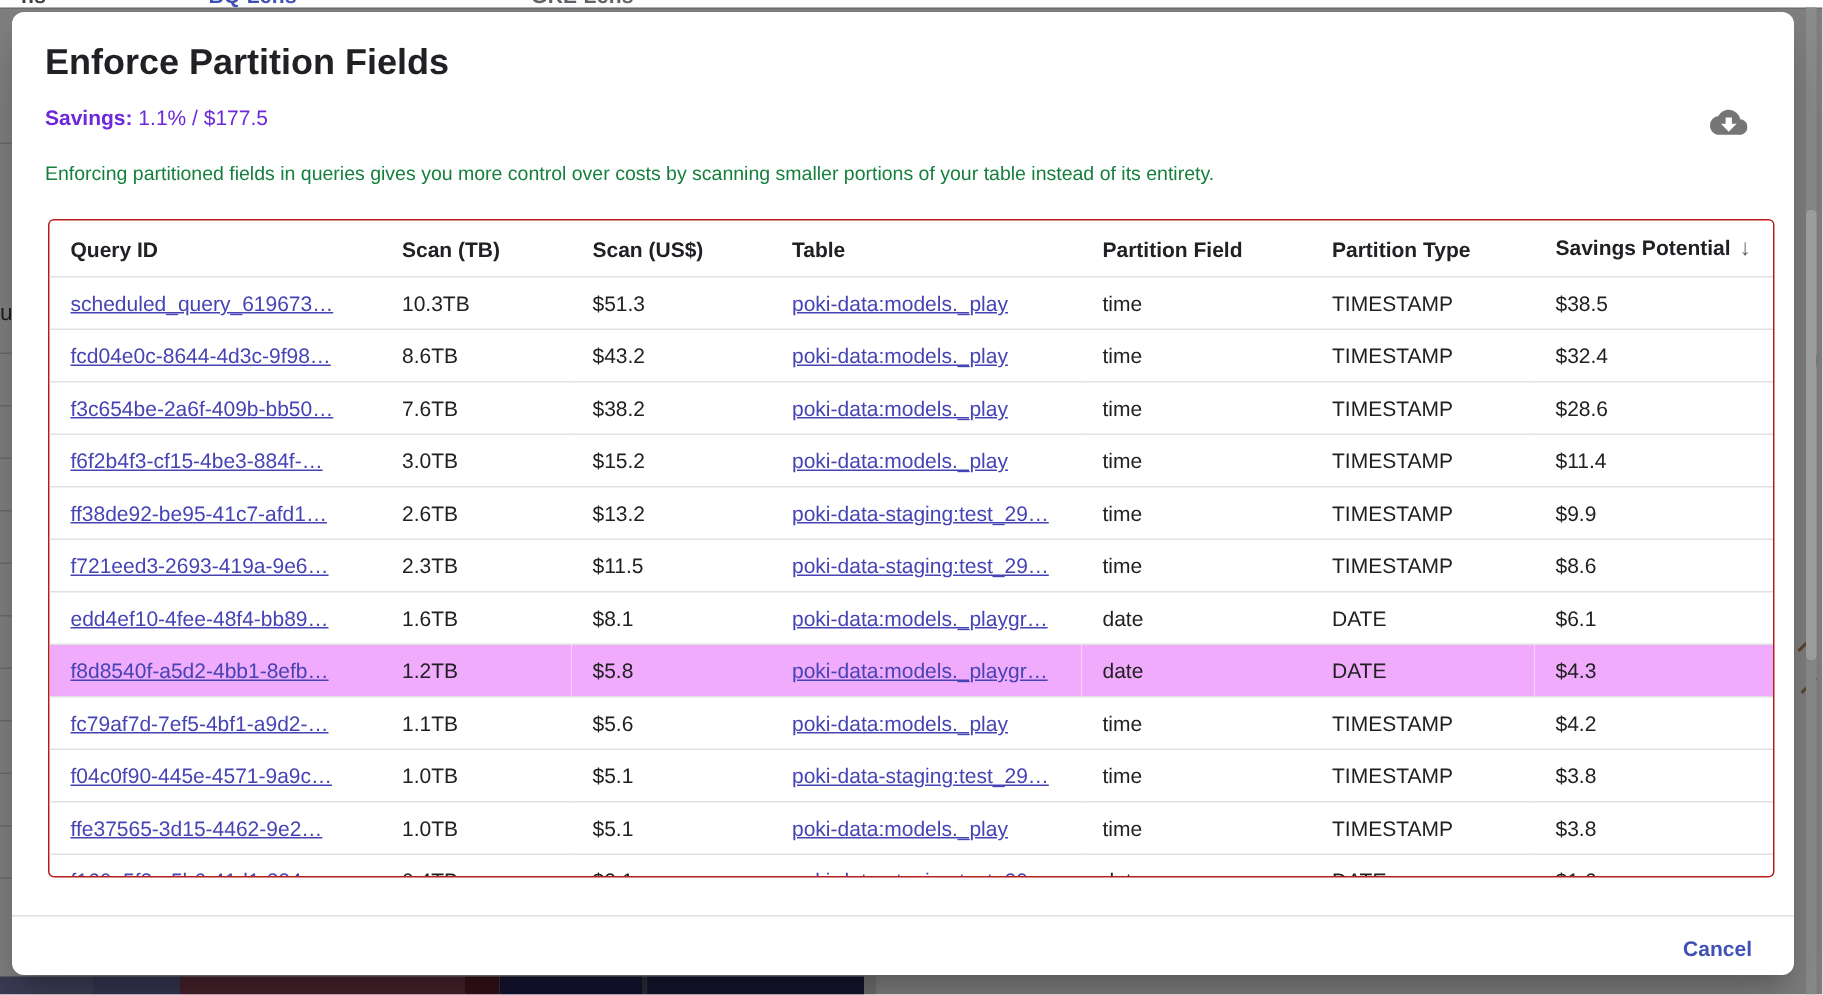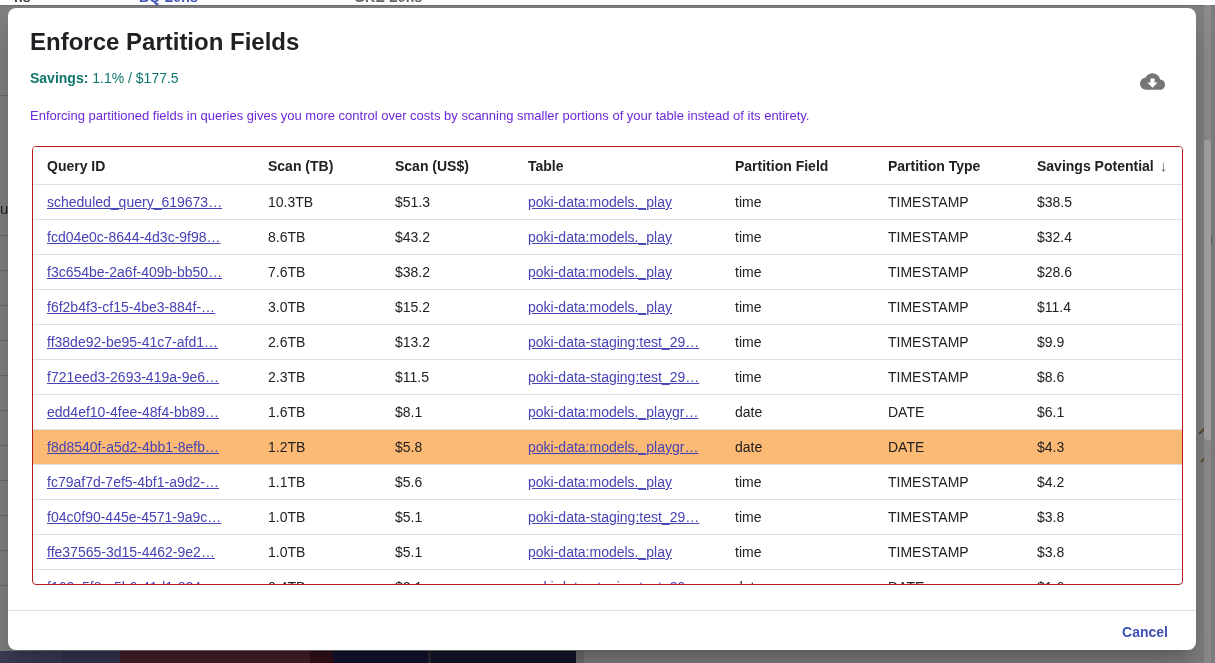--- a/index.html
+++ b/index.html
@@ -27,43 +27,43 @@
   
   .scrollbar-track{position:absolute;left:1204px;top:5px;width:7px;height:658px;background:#8c8c8c;}
   .scrollbar-thumb{position:absolute;left:0;top:135px;width:7px;height:300px;background:#a4a4a4;border-radius:3px;}
   
   .modal{
     position:absolute;left:8px;top:8px;width:1188px;height:642px;
     background:#ffffff;border-radius:8px;
     box-shadow:0 11px 15px -7px rgba(0,0,0,.2),0 24px 38px 3px rgba(0,0,0,.14);
   }
   .modal-title{position:absolute;left:22px;top:20px;font-size:24px;font-weight:700;color:#202124;}
-  .savings-line{position:absolute;left:22px;top:62px;font-size:14px;color:#0f766e;}
+  .savings-line{position:absolute;left:22px;top:62px;font-size:14px;color:#6d28d9;}
   .savings-line b{font-weight:700;}
   .download-btn{position:absolute;right:26px;top:55px;width:36px;height:36px;border:none;background:transparent;
     display:flex;align-items:center;justify-content:center;cursor:pointer;padding:0;}
   .download-btn svg{width:25px;height:25px;fill:#757575;}
-  .modal-desc{position:absolute;left:22px;top:100px;font-size:13px;color:#6d28d9;}
+  .modal-desc{position:absolute;left:22px;top:100px;font-size:13px;color:#15803d;}
   
   .tbl-wrap{
     position:absolute;left:24px;top:138px;width:1151px;height:439px;
     border:1px solid #b91c1c;border-radius:4px;overflow:hidden;background:#fff;box-sizing:border-box;
   }
   table{border-collapse:collapse;table-layout:fixed;width:1149px;}
   col.c0{width:221px;} col.c1{width:127px;} col.c2{width:133px;} col.c3{width:207px;}
   col.c4{width:153px;} col.c5{width:149px;} col.c6{width:159px;}
   th{
     height:37px;text-align:left;padding:0 6px 0 14px;font-size:14px;font-weight:700;color:#202124;
     border-bottom:1px solid #e0e0e0;white-space:nowrap;overflow:hidden;cursor:pointer;background:#fff;
   }
   td{
     height:34px;padding:0 6px 0 14px;font-size:14px;color:#212121;
     border-bottom:1px solid #e0e0e0;white-space:nowrap;overflow:hidden;text-overflow:ellipsis;
   }
-  tr.hl td{background:#fdba74;}
+  tr.hl td{background:#f0abfc;}
   a.cell-link{color:#4643b4;text-decoration:underline;cursor:pointer;}
   .sort-arrow{color:#5f6368;font-weight:400;font-size:15px;margin-left:6px;}
   
   .modal-footer{position:absolute;left:0;bottom:0;width:100%;height:40px;border-top:1px solid #e0e0e0;box-sizing:border-box;padding-left:36px;}
   .cancel-btn{
     position:absolute;right:26px;top:9px;border:none;background:transparent;cursor:pointer;
     font-size:14px;font-weight:700;color:#3f51b5;font-family:inherit;padding:4px 2px;
   }
 </style>
 </head>

